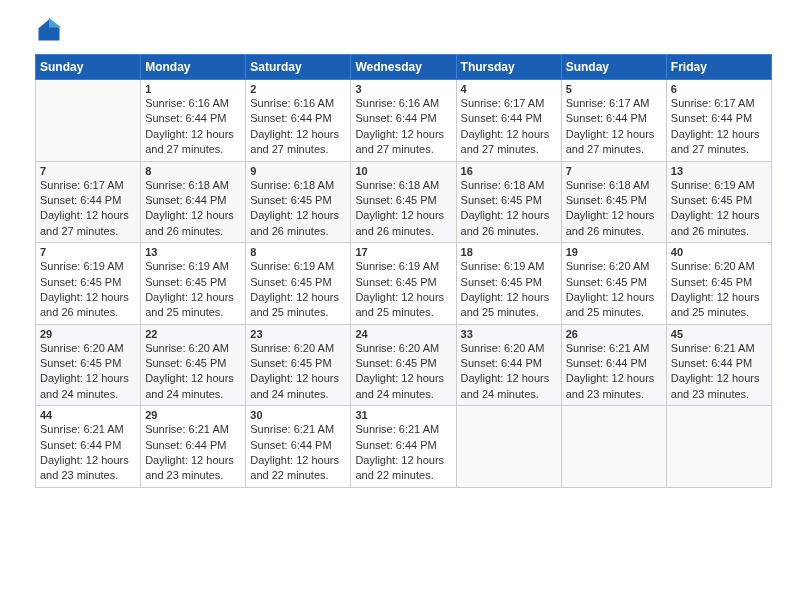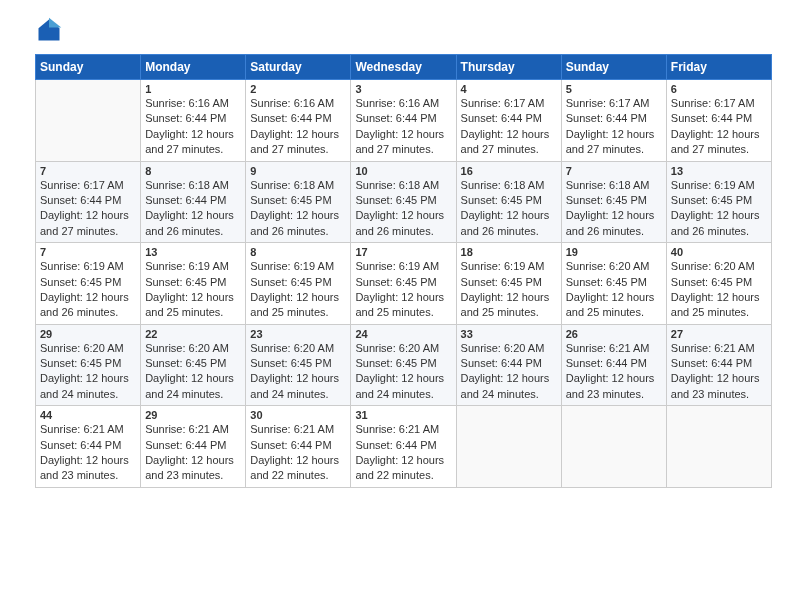--- a/index.html
+++ b/index.html
@@ -319,21 +319,21 @@
 and 24 minutes.</div>
           </td>
           <td>
             <div class="day-number">26</div>
             <div class="day-info" style="white-space: pre-line;">Sunrise: 6:21 AM
 Sunset: 6:44 PM
 Daylight: 12 hours
 and 23 minutes.</div>
           </td>
           <td>
-            <div class="day-number">27</div>
+            <div class="day-number">45</div>
             <div class="day-info" style="white-space: pre-line;">Sunrise: 6:21 AM
 Sunset: 6:44 PM
 Daylight: 12 hours
 and 23 minutes.</div>
           </td>
         </tr>
         <tr>
           <td>
             <div class="day-number">44</div>
             <div class="day-info" style="white-space: pre-line;">Sunrise: 6:21 AM

